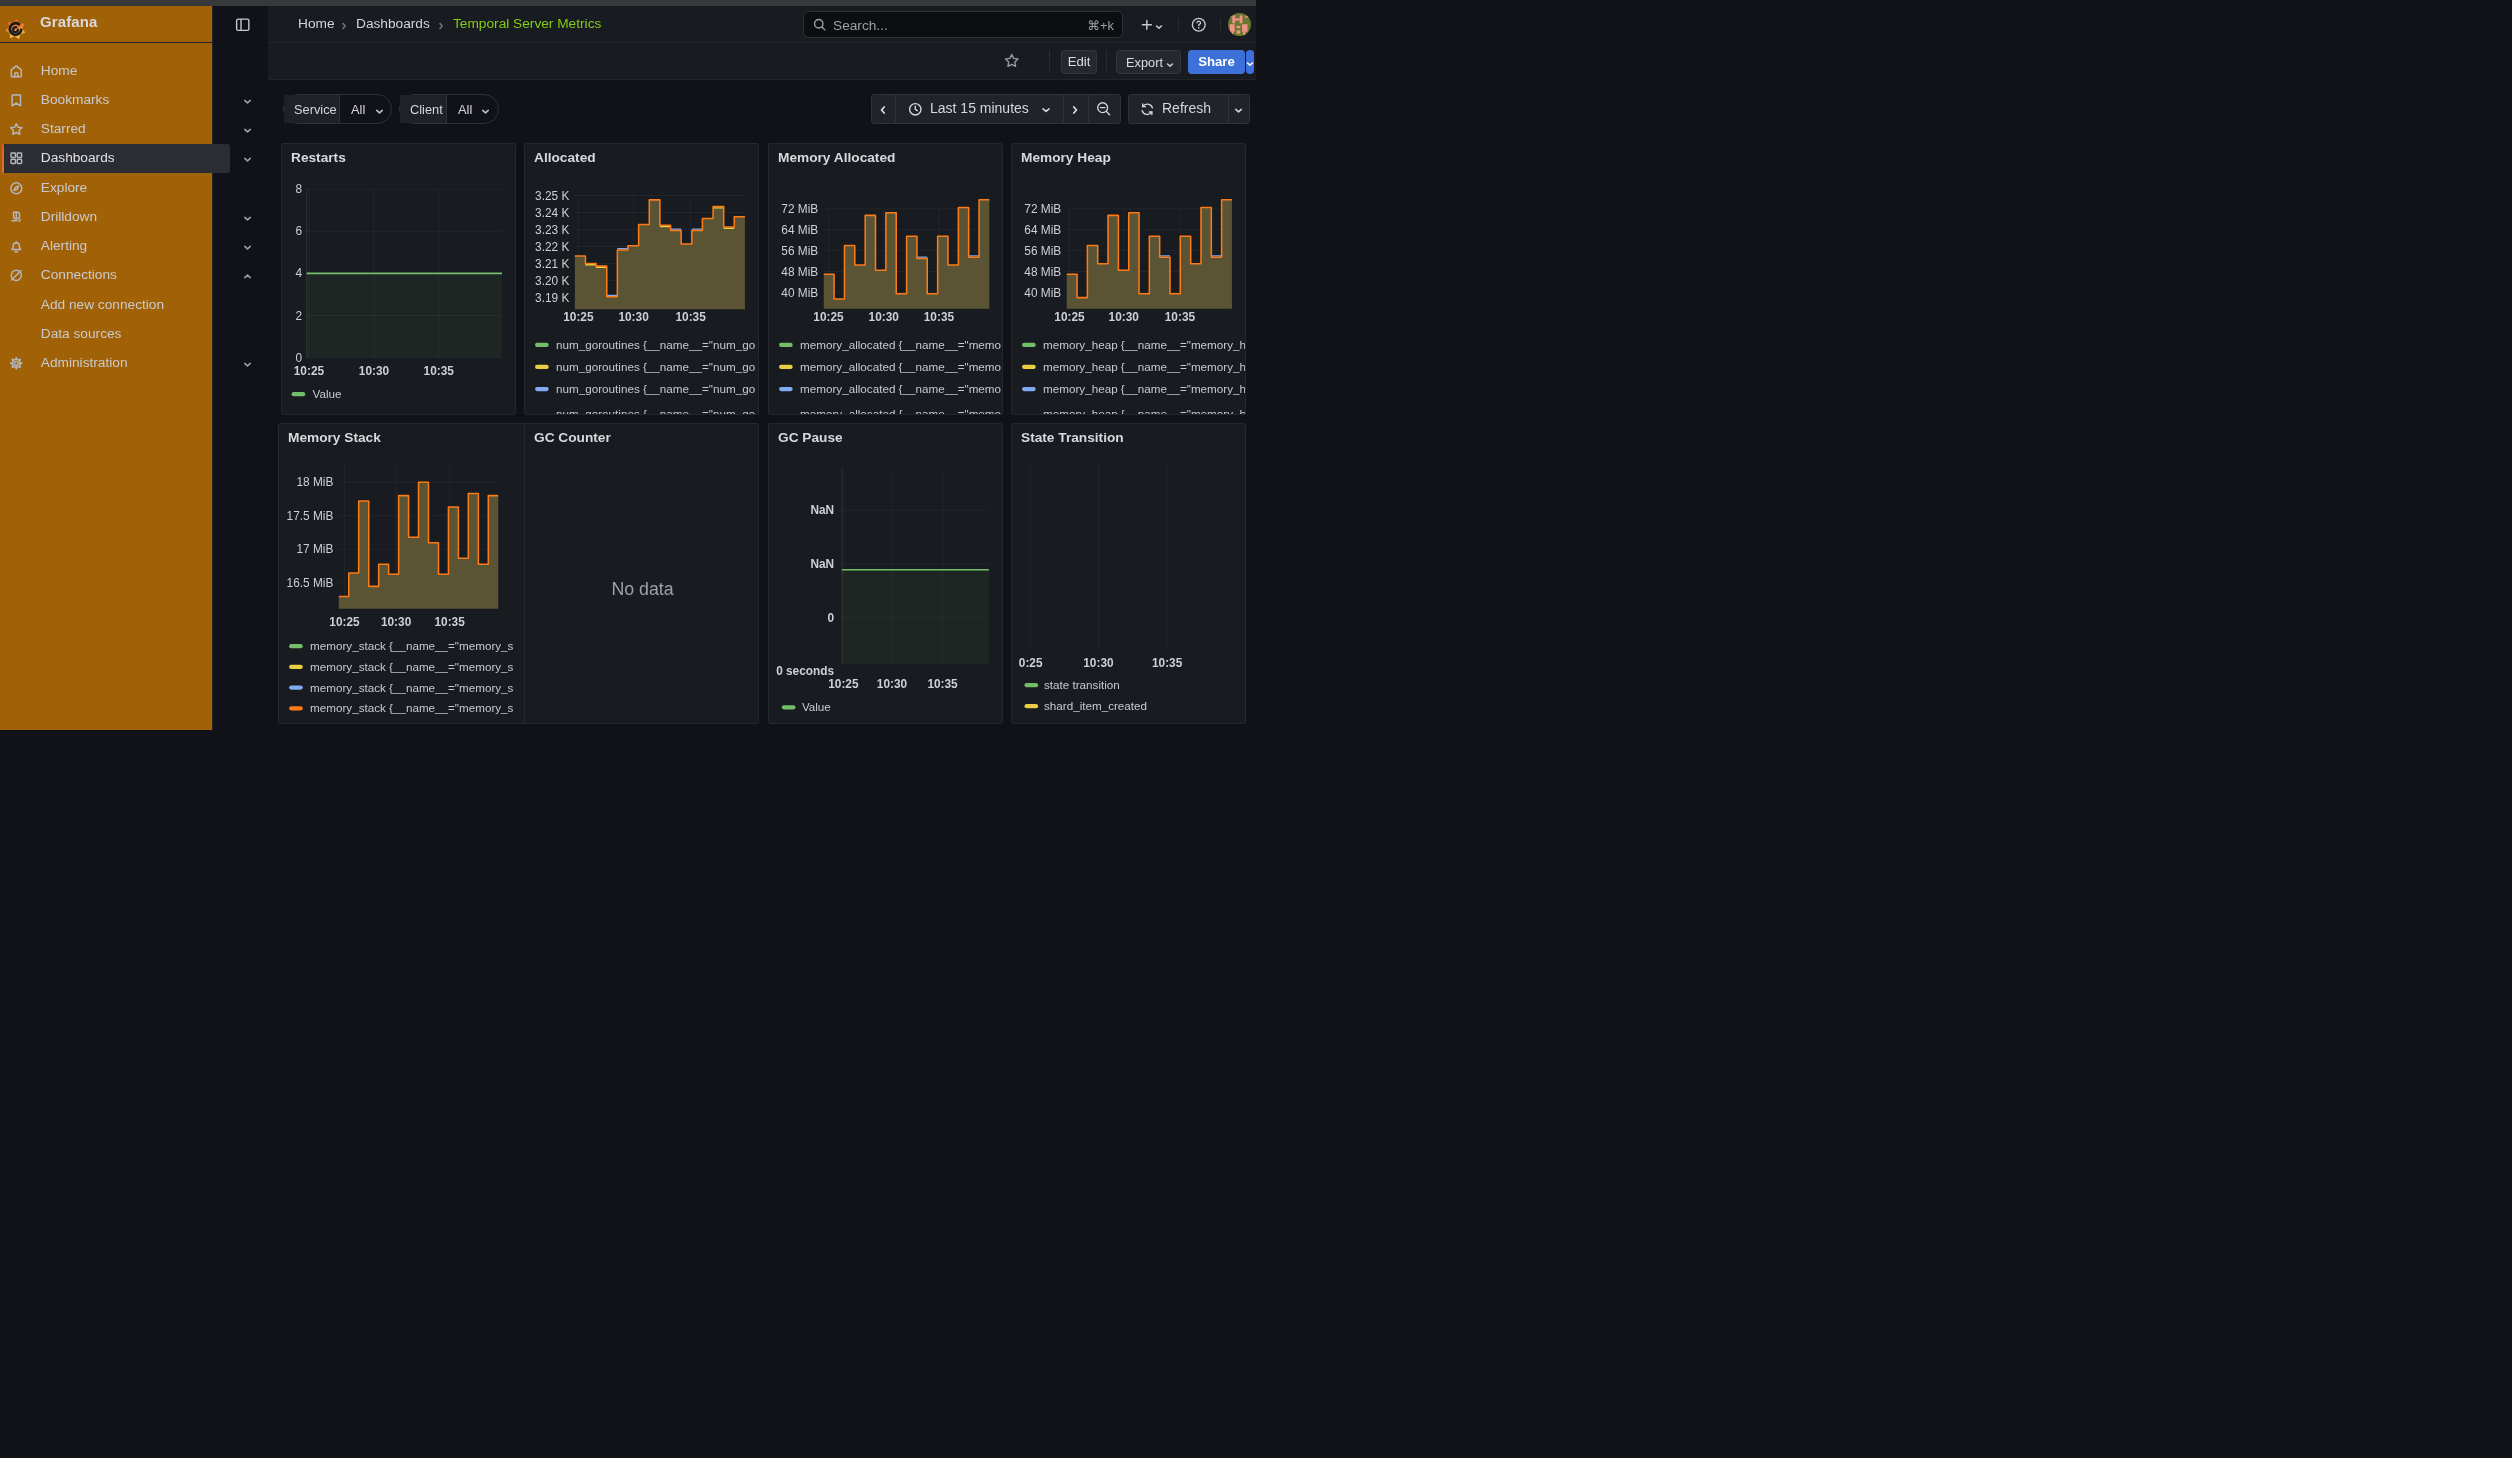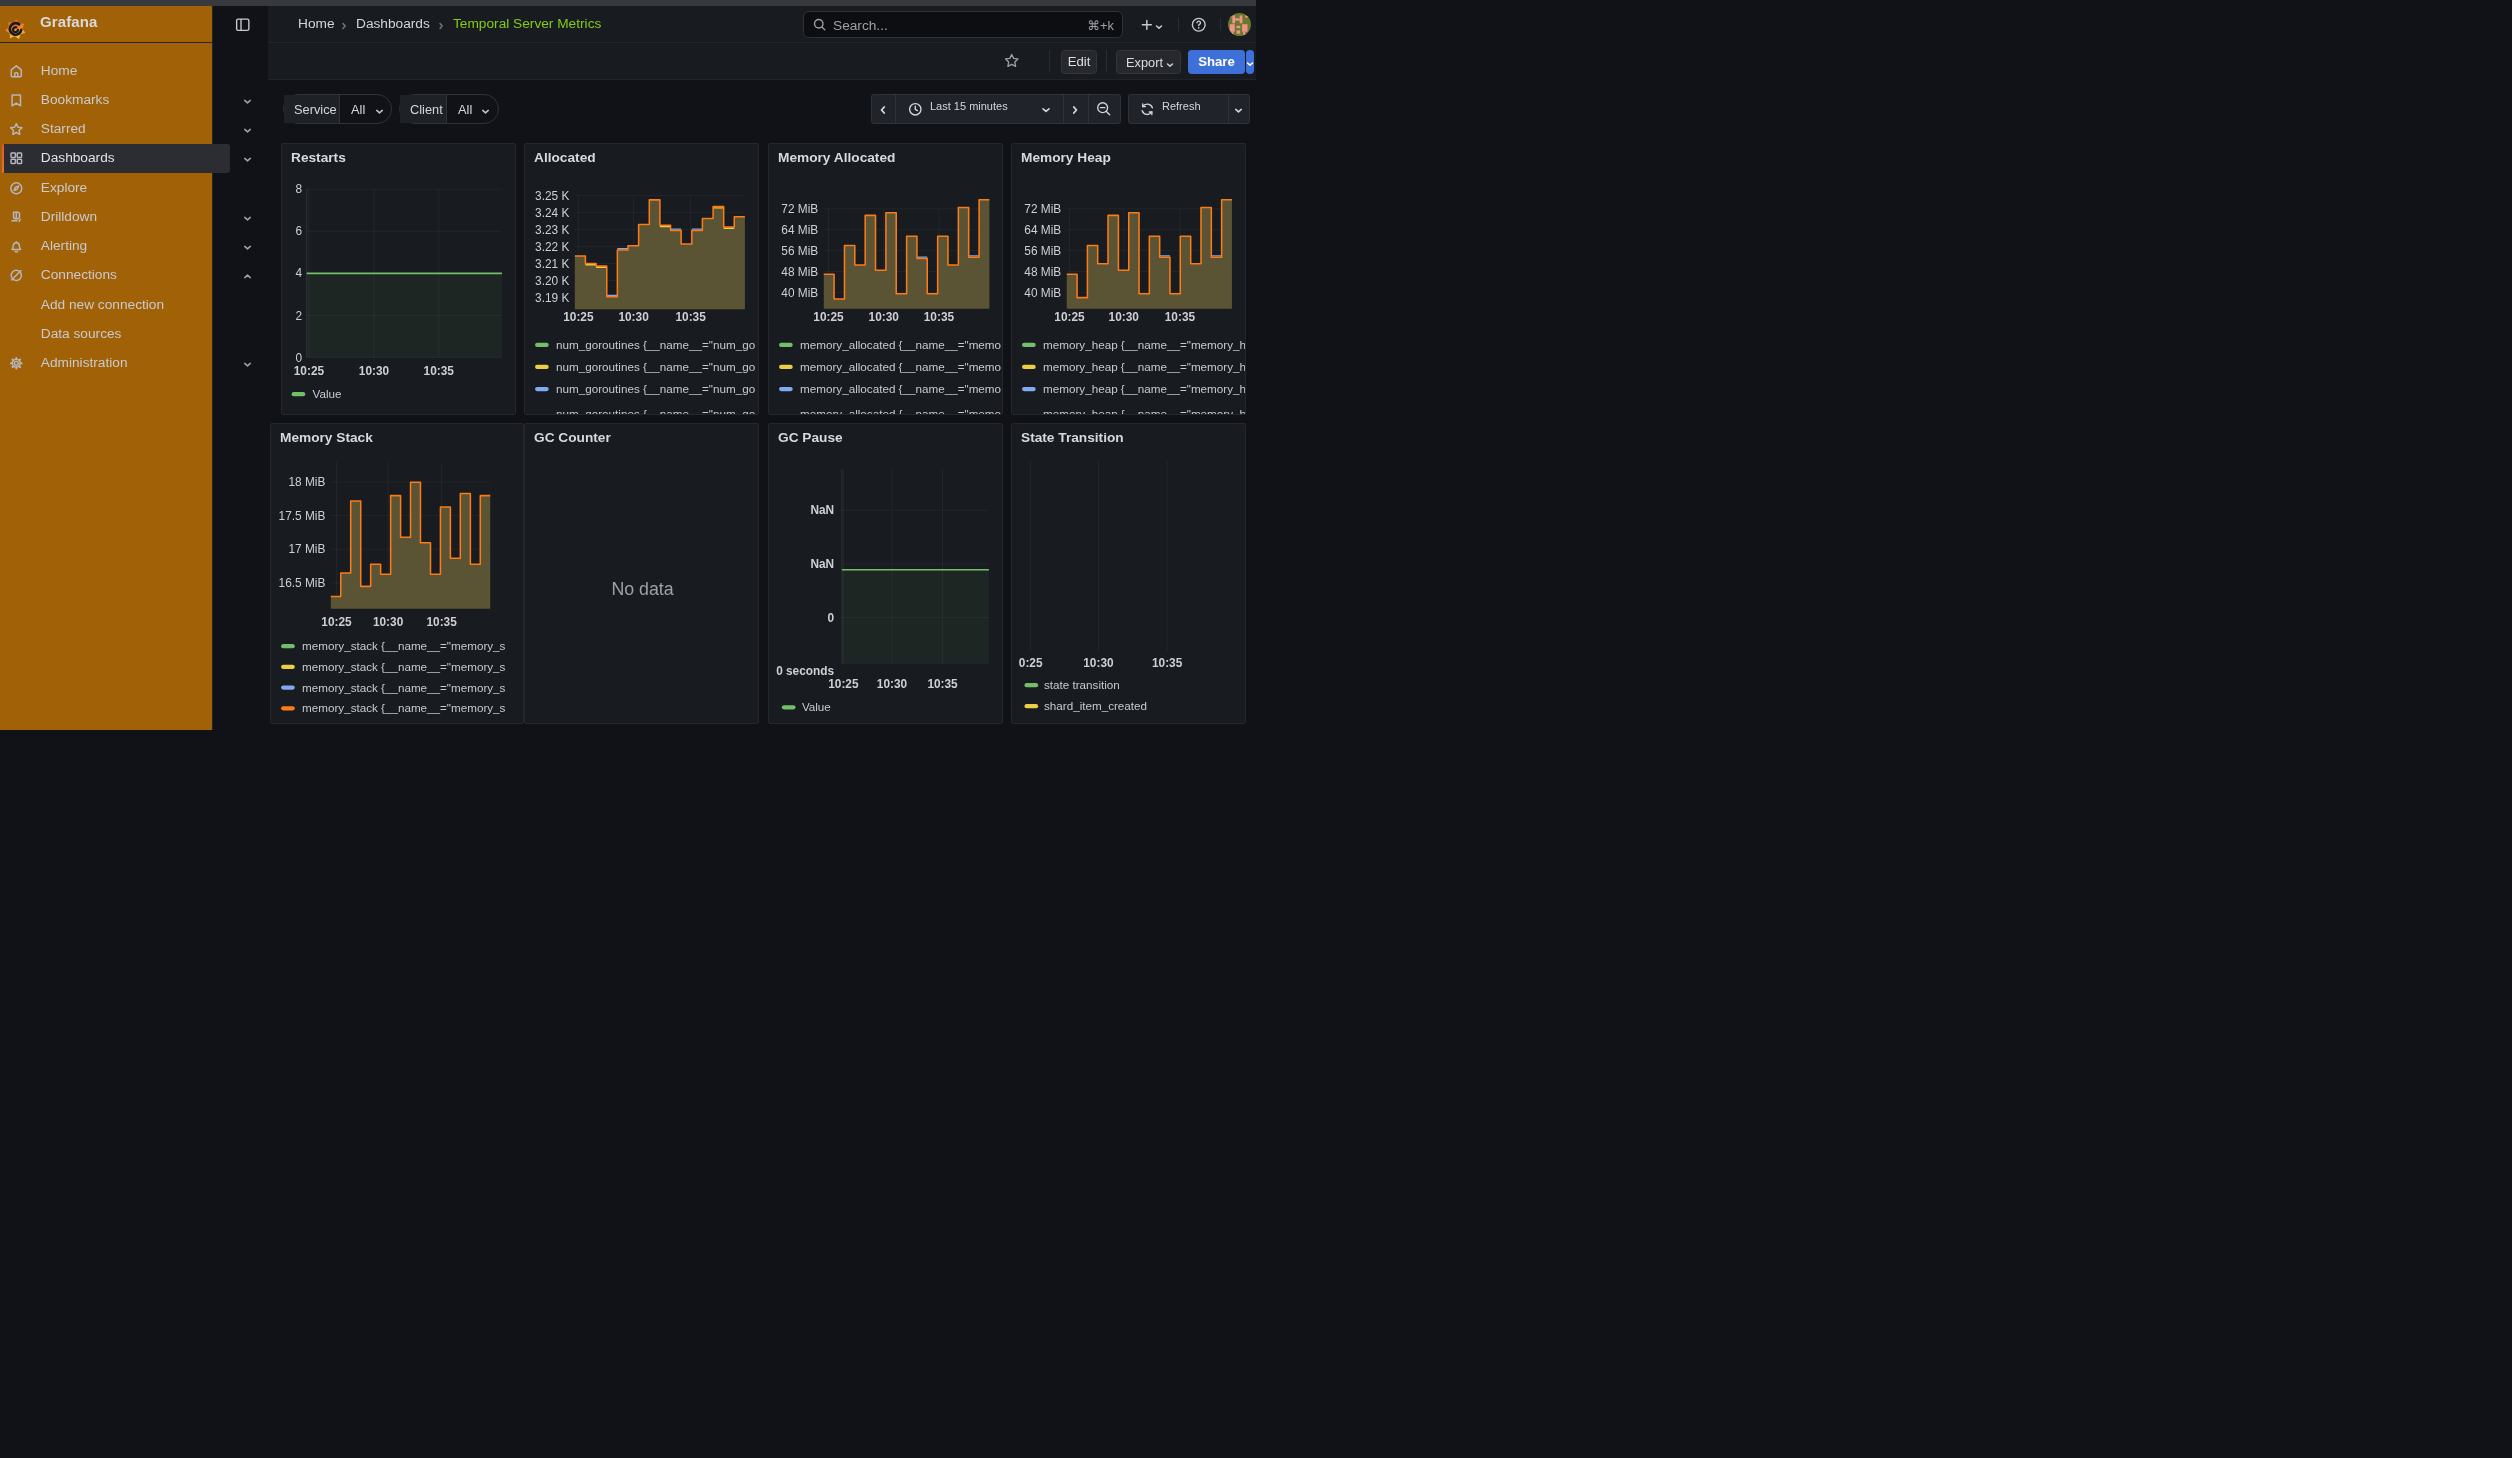--- a/index.html
+++ b/index.html
@@ -15,21 +15,21 @@
 .mi.active::before{content:"";position:absolute;left:0;top:0;width:2.3px;height:29px;border-radius:1.8px;background:linear-gradient(180deg,#f2cc0c,#ff780a);background:linear-gradient(180deg,#e0582f,#e8732f)}
 .mi.active .lb{color:#e2e3e7}
 #header{position:absolute;left:268px;top:5.5px;width:988px;height:37px;background:#181b1f;border-bottom:0.9px solid #222428}
 #toolbar{position:absolute;left:268px;top:43px;width:988px;height:37px;background:#181b1f;border-bottom:0.9px solid #222428}
 .crumb{position:absolute;top:10px;font-size:13.7px;color:#d0d1d6}
 .sep{position:absolute;top:12.8px}
 #search{position:absolute;left:803px;top:5.5px;width:320px;height:26.5px;background:#0d0e12;border:0.9px solid #2f3238;border-radius:5.5px;color:#9da0a8;font-size:13.7px}
 .btn{position:absolute;top:7.3px;height:24px;border-radius:3.7px;background:#26282e;border:0.9px solid #34363d;color:#dcdde2;font-size:13.2px;font-weight:500;text-align:center}
 .vdiv{position:absolute;width:0.9px;background:#2a2c32}
 .tb{position:absolute;background:#202329;border:0.9px solid #2f3238}
-.tbtext{color:#d5d6db;font-size:11px;font-weight:500}
+.tbtext{color:#d5d6db;font-size:14px;font-weight:500}
 .var{position:absolute;top:94px;height:30px;border:0.9px solid #2f3238;border-radius:15px}
 .var .lab{position:absolute;left:0;top:0;bottom:0;background:#1e2126;border-right:0.9px solid #2f3238;color:#d5d6db;font-size:12.8px}
 .panel{position:absolute;background:#181b1f;border:0.9px solid #25272c;border-radius:1.8px;overflow:hidden}
 .ptitle{position:absolute;left:9px;top:6.4px;font-size:13.7px;font-weight:700;color:#d8d9de}
 svg text{font-family:"Liberation Sans",sans-serif}
 </style></head><body>
 <div id="strip"></div>
 <div id="sidebar">
     <div id="brand">
       <svg width="21" height="23" viewBox="0 0 23 25" style="position:absolute;left:4.6px;top:12.8px">
@@ -399,21 +399,21 @@
       <text x="184.0" y="194.3" text-anchor="middle" font-size="13" font-weight="700" fill="#cfd0d6">10:35</text>
       <rect x="11.0" y="217.8" width="15" height="4.6" rx="2.3" fill="#73bf69"></rect>
       <text x="34.0" y="224.6" font-size="12.8" fill="#c9cad1">memory_heap {__name__="memory_h</text>
       <rect x="11.0" y="242.0" width="15" height="4.6" rx="2.3" fill="#eace44"></rect>
       <text x="34.0" y="248.8" font-size="12.8" fill="#c9cad1">memory_heap {__name__="memory_h</text>
       <rect x="11.0" y="266.2" width="15" height="4.6" rx="2.3" fill="#80aaf2"></rect>
       <text x="34.0" y="273.0" font-size="12.8" fill="#c9cad1">memory_heap {__name__="memory_h</text>
       <text x="34.0" y="300.6" font-size="12.8" fill="#c9cad1">memory_heap {__name__="memory_h</text>
     </svg>
   </div>
-<div class="panel" style="left:270px;top:423px;width:254px;height:301px">
+<div class="panel" style="left:278px;top:423px;width:254px;height:301px">
     <div class="ptitle">Memory Stack</div>
     <svg width="235" height="301" viewBox="0 0 257.5 330" style="position:absolute;left:0;top:0">
       <line x1="65.5" y1="63.8" x2="240.3" y2="63.8" stroke="rgba(204,204,220,0.068)" stroke-width="1"></line>
       <text x="59.5" y="68.3" text-anchor="end" font-size="13" font-weight="400" fill="#cfd0d6">18 MiB</text>
       <line x1="65.5" y1="100.5" x2="240.3" y2="100.5" stroke="rgba(204,204,220,0.068)" stroke-width="1"></line>
       <text x="59.5" y="105.0" text-anchor="end" font-size="13" font-weight="400" fill="#cfd0d6">17.5 MiB</text>
       <line x1="65.5" y1="137.3" x2="240.3" y2="137.3" stroke="rgba(204,204,220,0.068)" stroke-width="1"></line>
       <text x="59.5" y="141.8" text-anchor="end" font-size="13" font-weight="400" fill="#cfd0d6">17 MiB</text>
       <line x1="65.5" y1="174.2" x2="240.3" y2="174.2" stroke="rgba(204,204,220,0.068)" stroke-width="1"></line>
       <text x="59.5" y="178.7" text-anchor="end" font-size="13" font-weight="400" fill="#cfd0d6">16.5 MiB</text>

